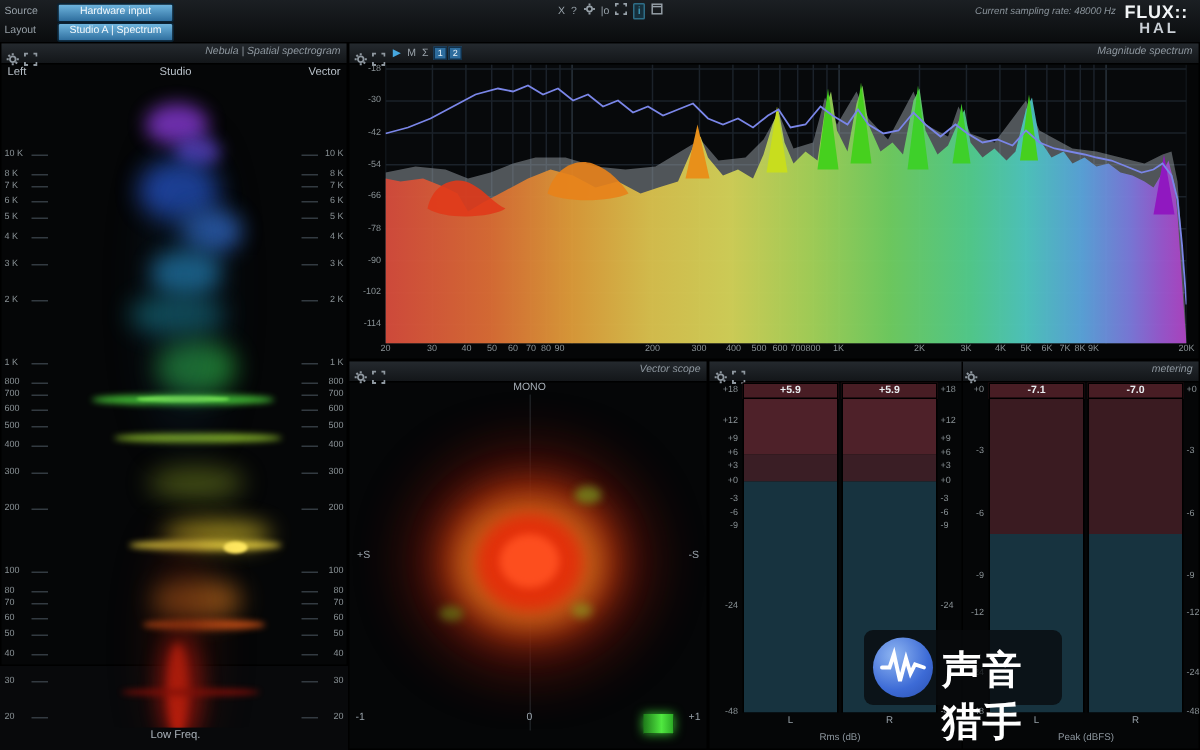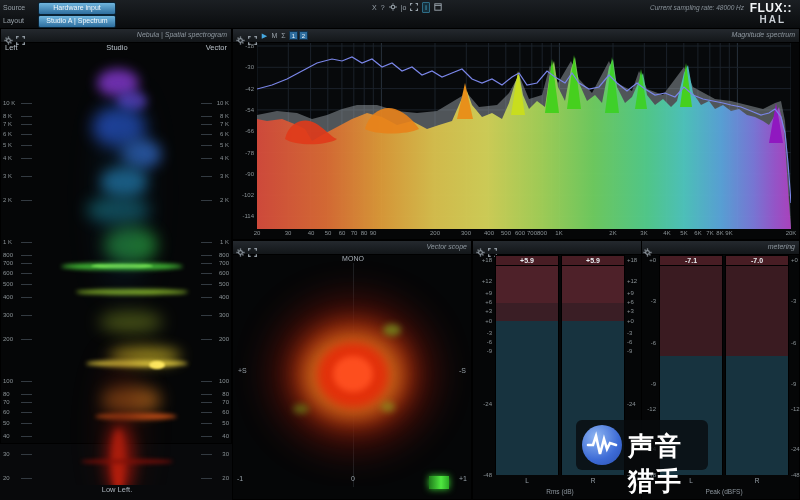--- a/index.html
+++ b/index.html
@@ -238,21 +238,21 @@
         <div class="stub" style="left: 200px; top: 407px; width: 11px;"></div>
         <div class="axis-lab" style="left:2px;top:422px;font-size:6px;">30</div>
         <div class="axis-lab" style="right:2px;top:422px;font-size:6px;text-align:right;">30</div>
         <div class="stub" style="left: 20px; top: 425px; width: 11px;"></div>
         <div class="stub" style="left: 200px; top: 425px; width: 11px;"></div>
         <div class="axis-lab" style="left:2px;top:446px;font-size:6px;">20</div>
         <div class="axis-lab" style="right:2px;top:446px;font-size:6px;text-align:right;">20</div>
         <div class="stub" style="left: 20px; top: 449px; width: 11px;"></div>
         <div class="stub" style="left: 200px; top: 449px; width: 11px;"></div>
       </div>
-    <div class="abs" style="left:0;top:456px;width:232px;text-align:center;font-size:7.5px;color:#aab2ba;">Low Left.</div>
+    <div class="abs" style="left:0;top:456px;width:232px;text-align:center;font-size:7.5px;color:#aab2ba;">Low Freq.</div>
   </div>
 
   <div class="panel" id="spectrum-panel" style="left:232px;top:28px;width:568px;height:212px;">
     <div class="phdr">
       <span class="gi" style="left:3px;">
         <svg width="9" height="9" viewBox="0 0 10 10">
             <g stroke="#8f98a0" stroke-width="1.5">
               <line x1="5" y1="0.5" x2="5" y2="2"></line>
               <line x1="5" y1="8" x2="5" y2="9.5"></line>
               <line x1="0.5" y1="5" x2="2" y2="5"></line>

